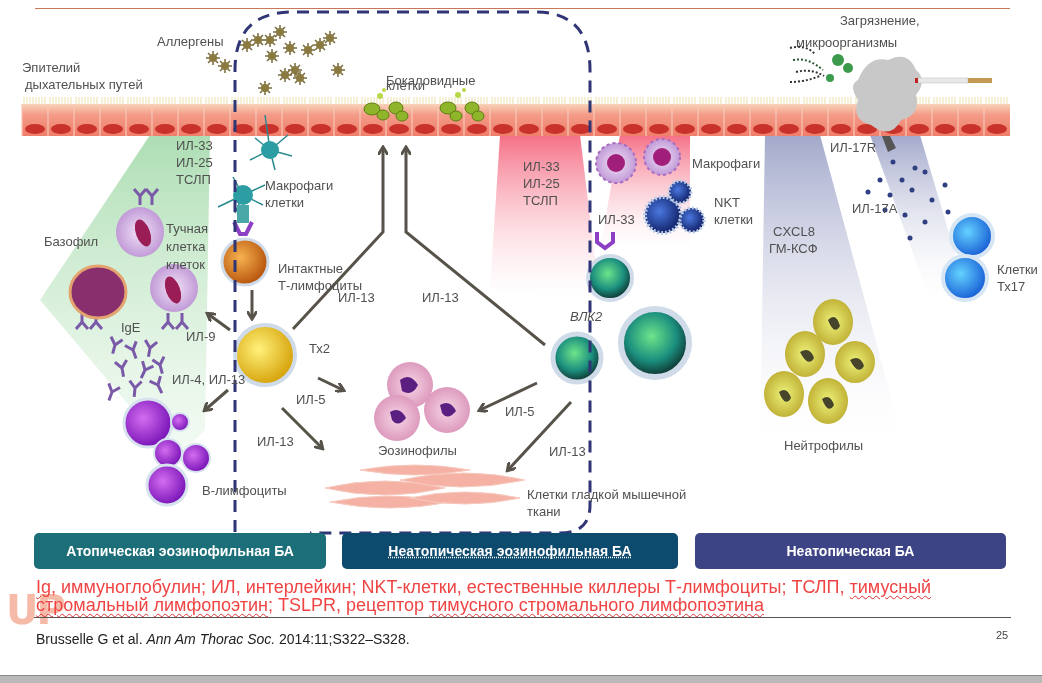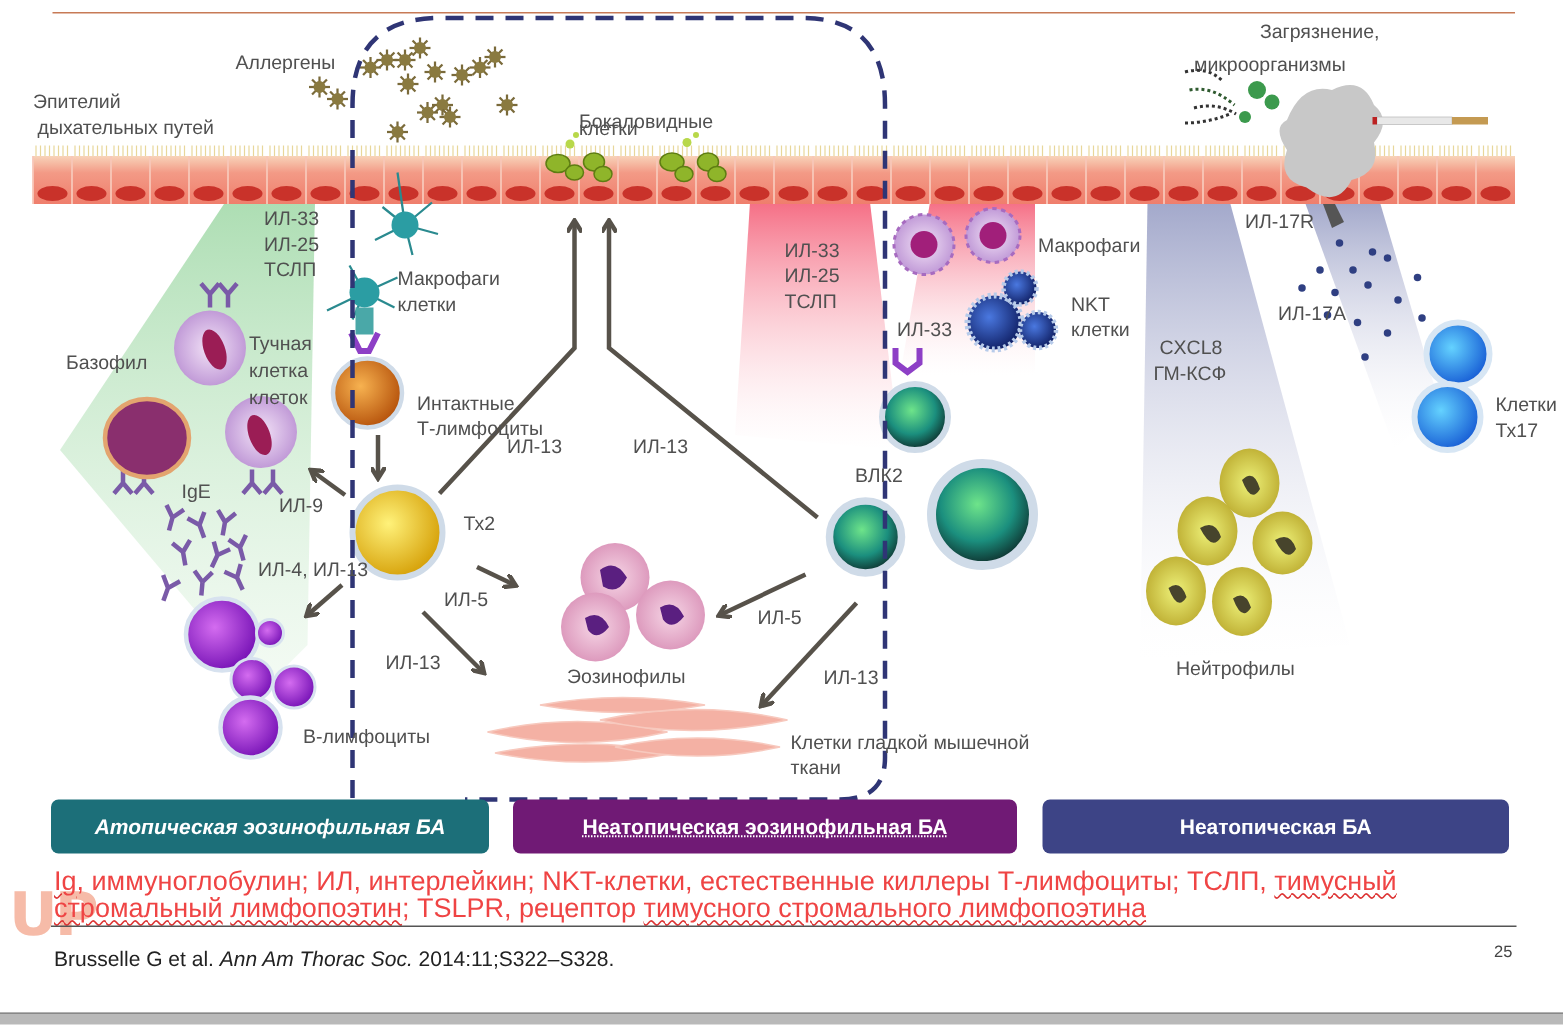--- a/index.html
+++ b/index.html
@@ -1,22 +1,22 @@
 <!DOCTYPE html>
 <html><head>
 <meta charset="utf-8">
 <style>
   html, body { margin:0; padding:0; background:#ffffff; }
   body { width:1042px; height:683px; position:relative; overflow:hidden; font-family:"Liberation Sans", sans-serif; color:#4a4a4a; }
   .lbl { position:absolute; font-size:13px; line-height:17px; color:#505050; white-space:nowrap; }
   .top-rule { position:absolute; left:35px; top:8px; width:975px; height:1px; background:#c77a56; }
   svg.art { position:absolute; left:0; top:0; }
   .pill { position:absolute; top:533px; height:36px; border-radius:5px; color:#fff; font-weight:bold; font-size:14px; display:flex; align-items:center; justify-content:center; }
-  .pill.teal { left:34px; width:292px; background:#1c6f79;font-style:italic; }
-  .pill.mag { left:342px; width:336px; background:#701a75; }
+  .pill.teal { left:34px; width:292px; background:#1c6f79; }
+  .pill.mag { left:342px; width:336px; background:#0c4a6e; }
   .pill.mag span { text-decoration: underline dotted #fff; }
   .pill.navy { left:695px; width:311px; background:#3d4486; }
   .footnote { position:absolute; left:36px; top:578px; width:975px; font-size:18px; line-height:18px; color:#ef4444; }
   .spell { text-decoration: underline wavy #d33; text-decoration-thickness:1px; text-underline-offset:2px; }
   .rule2 { position:absolute; left:34px; top:617px; width:977px; height:1px; background:#555; }
   .citation { position:absolute; left:36px; top:631px; font-size:14px; color:#222; }
   .citation i { font-style:italic; }
   .pagenum { position:absolute; left:996px; top:629px; font-size:11px; color:#444; }
   .bottom-bar { position:absolute; left:0; top:675px; width:1042px; height:8px; background:#b9b9b9; border-top:1px solid #888; }
   .watermark { position:absolute; left:6px; top:592px; font-family:"DejaVu Sans", sans-serif; font-weight:bold; font-size:40px; line-height:36px; color:#f3a58b; opacity:0.75; letter-spacing:-2px; }
@@ -872,21 +872,21 @@
 <div class="lbl" style="left:257px;top:433px;">ИЛ-13</div>
 <div class="lbl" style="left:202px;top:482px;">В-лимфоциты</div>
 <div class="lbl" style="left:378px;top:442px;">Эозинофилы</div>
 <div class="lbl" style="left:527px;top:486px;text-align:right;">Клетки гладкой мышечной</div>
 <div class="lbl" style="left:527px;top:503px;">ткани</div>
 
 <div class="lbl" style="left:523px;top:158px;">ИЛ-33</div>
 <div class="lbl" style="left:523px;top:175px;">ИЛ-25</div>
 <div class="lbl" style="left:523px;top:192px;">ТСЛП</div>
 <div class="lbl" style="left:598px;top:211px;">ИЛ-33</div>
-<div class="lbl" style="left:570px;top:308px;">ВЛК2</div>
+<div class="lbl" style="left:570px;top:308px;font-style:italic;">ВЛК2</div>
 <div class="lbl" style="left:505px;top:403px;">ИЛ-5</div>
 <div class="lbl" style="left:549px;top:443px;">ИЛ-13</div>
 <div class="lbl" style="left:692px;top:155px;">Макрофаги</div>
 <div class="lbl" style="left:714px;top:194px;">NKT</div>
 <div class="lbl" style="left:714px;top:211px;">клетки</div>
 <div class="lbl" style="left:773px;top:223px;">CXCL8</div>
 <div class="lbl" style="left:769px;top:240px;">ГМ-КСФ</div>
 <div class="lbl" style="left:830px;top:139px;">ИЛ-17R</div>
 <div class="lbl" style="left:852px;top:200px;">ИЛ-17А</div>
 <div class="lbl" style="left:997px;top:261px;">Клетки</div>

